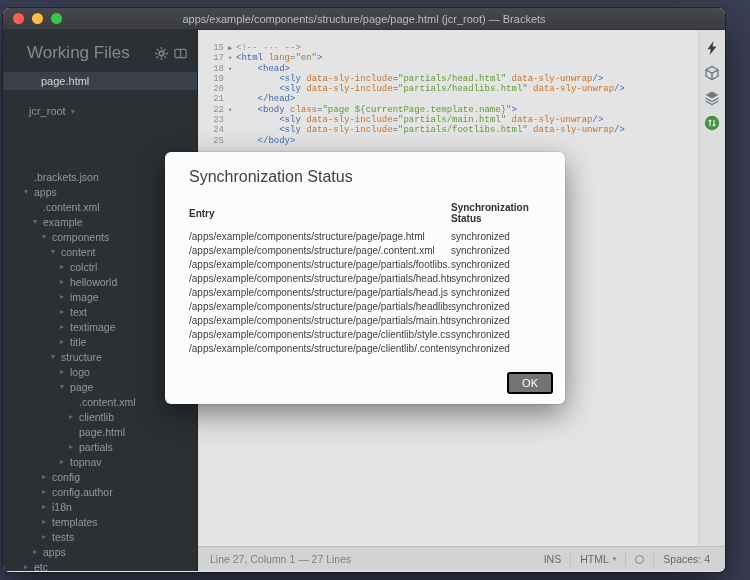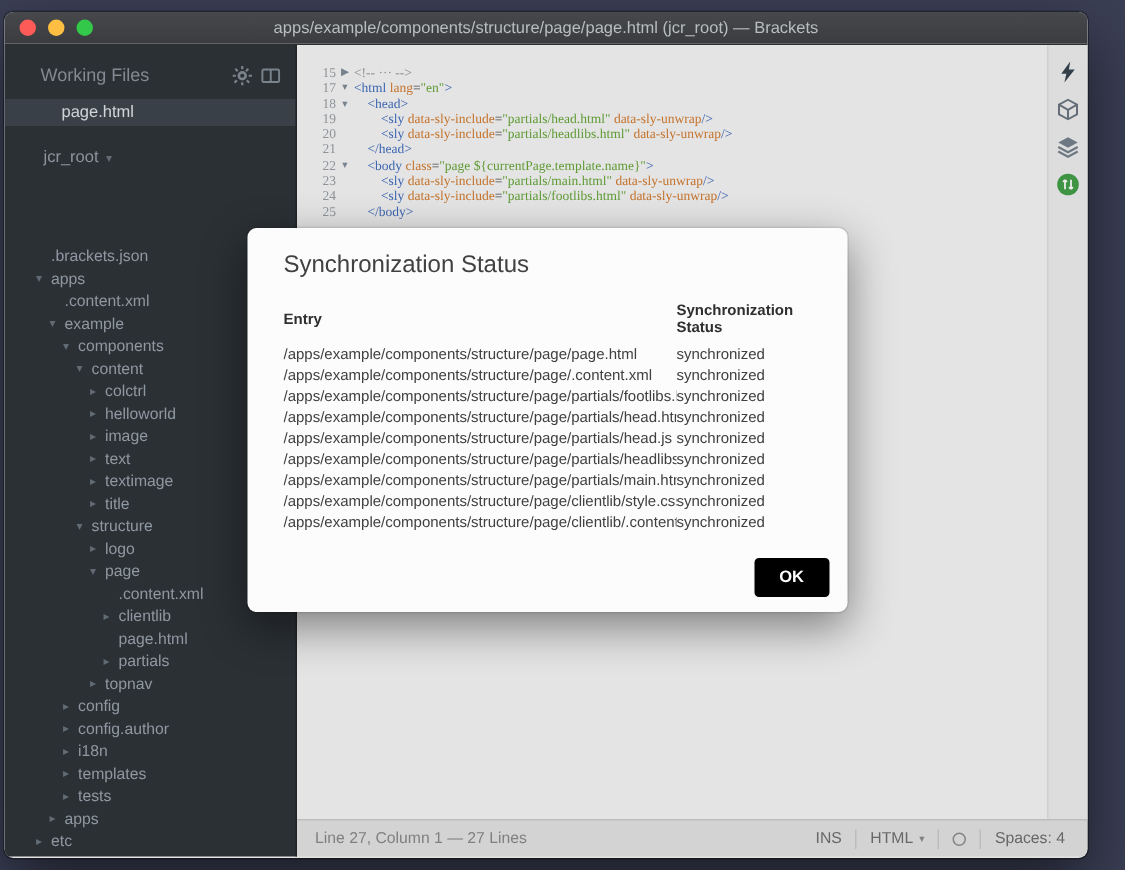--- a/index.html
+++ b/index.html
@@ -20,38 +20,38 @@
   .light { width:11px; height:11px; border-radius:50%; }
   .light.red { background:#fc5b57; }
   .light.yellow { background:#fdbe41; }
   .light.green { background:#34c84a; }
   .title { font-size:11px; color:#b9bdc0; white-space:nowrap; }
 
   .main { display:flex; height:541px; }
 
   
   .sidebar { width:195px; flex-shrink:0; background:#2e3338; overflow:hidden; border-right:1px solid #22262a; }
-  .wf-header { display:flex; align-items:center; padding:13px 10px 6px 24px; color:#8b949c; font-size:12px; }
+  .wf-header { display:flex; align-items:center; padding:13px 10px 6px 24px; color:#8b949c; font-size:17px; }
   .wf-header .spacer { flex:1; }
   .hdr-icon { width:13px; height:13px; margin-left:6px; }
   .hdr-icon svg { width:13px; height:13px; display:block; }
   .wf-list { margin-top:3px; }
   .wf-item { height:18px; line-height:18px; background:#3d454d; color:#e0e5e8; font-size:11px; padding-left:38px; white-space:nowrap; }
   .project-root { padding:15px 0 5px 26px; color:#97a1a9; font-size:11px; display:flex; align-items:center; gap:5px; }
   .project-root .caret { font-size:8px; color:#6b757d; }
   .tree { padding-top:3px; }
   .tree-row { display:flex; align-items:center; height:15px; font-size:10.5px; color:#9aa4ac; white-space:nowrap; }
   .tri { width:10px; flex-shrink:0; font-size:8px; color:#69737b; }
 
   
   .right-pane { flex:1; display:flex; flex-direction:column; min-width:0; }
   .editor-row { flex:1; display:flex; min-height:0; background:#f7f7f7; }
   .code-area { flex:1; padding-top:13px; overflow:hidden; }
   .code-line { display:flex; height:10.3px; line-height:10.3px;
-    font-family:Liberation Serif, serif; font-size:9px; }
+    font-family:Liberation Mono, monospace; font-size:9px; }
   .ln { width:26px; text-align:right; color:#9aa0a4; flex-shrink:0; }
   .fold { width:12px; text-align:center; font-size:7px; color:#7f8e99; }
   .code { white-space:pre; color:#535353; }
   .tk-t { color:#446fbd; }
   .tk-a { color:#d47d2e; }
   .tk-s { color:#68a838; }
   .tk-c { color:#9a9a9a; }
   .tk-p { color:#535353; }
 
   .right-toolbar { width:27px; flex-shrink:0; background:#efefef; border-left:1px solid #e1e1e1;
@@ -71,21 +71,21 @@
   
   .backdrop { position:absolute; left:0; top:22px; right:0; bottom:0; background:rgba(10,14,20,.08); }
   .dialog { position:absolute; left:162px; top:144px; width:400px; background:#fcfcfc;
     border-radius:6px; box-shadow:0 10px 30px rgba(0,0,0,.45), 0 0 0 1px rgba(0,0,0,.08); }
   .dialog-title { padding:16px 24px 14px; font-size:16px; font-weight:500; color:#414141; }
   .sync-table { width:352px; margin:0 24px; border-collapse:collapse; table-layout:fixed; }
   .sync-table th { font-size:10px; font-weight:bold; color:#2f2f2f; text-align:left; padding:2px 0 6px; }
   .sync-table td { font-size:10px; color:#404040; padding:2px 0; line-height:10px; white-space:nowrap; overflow:hidden; }
   .col-entry { width:262px; }
   .dialog-footer { display:flex; justify-content:flex-end; padding:16px 12px 10px; }
-  .ok-button { background:#000000; border:4px solid #000000; color:#fff; font-size:11px; font-weight:bold;
+  .ok-button { background:#737373; border:2px solid #000000; color:#fff; font-size:11px; font-weight:normal;
     padding:3px 13px; border-radius:3px; cursor:pointer; font-family:inherit; }
 </style>
 </head>
 <body>
 
 <div class="window">
 
   <div class="titlebar">
     <div class="traffic">
       <span class="light red"></span>

